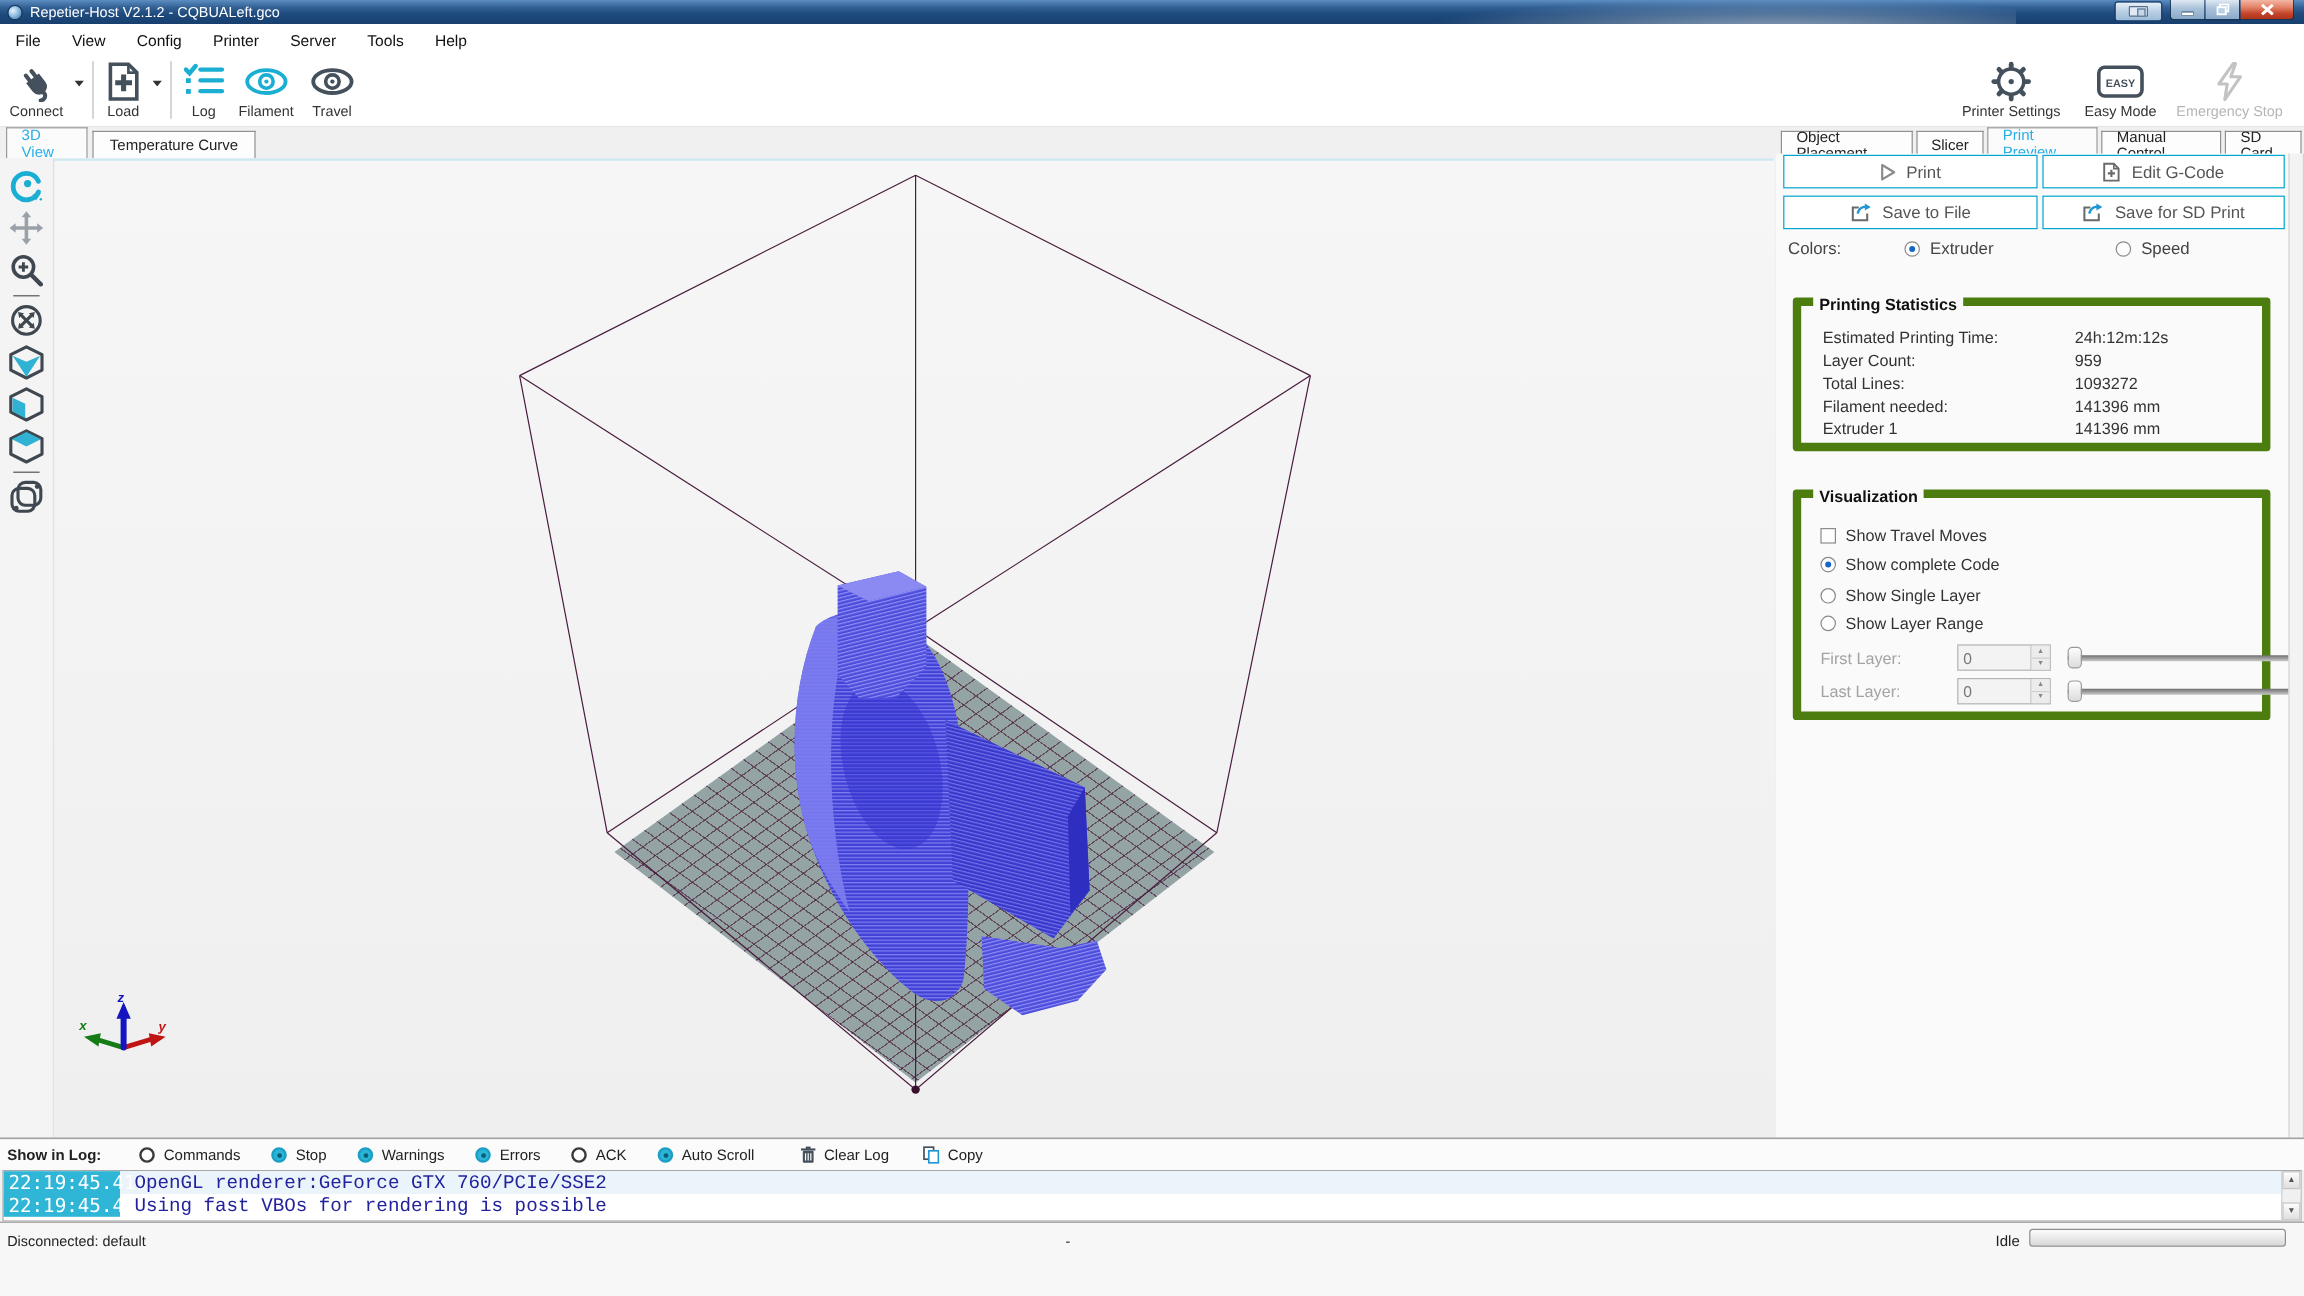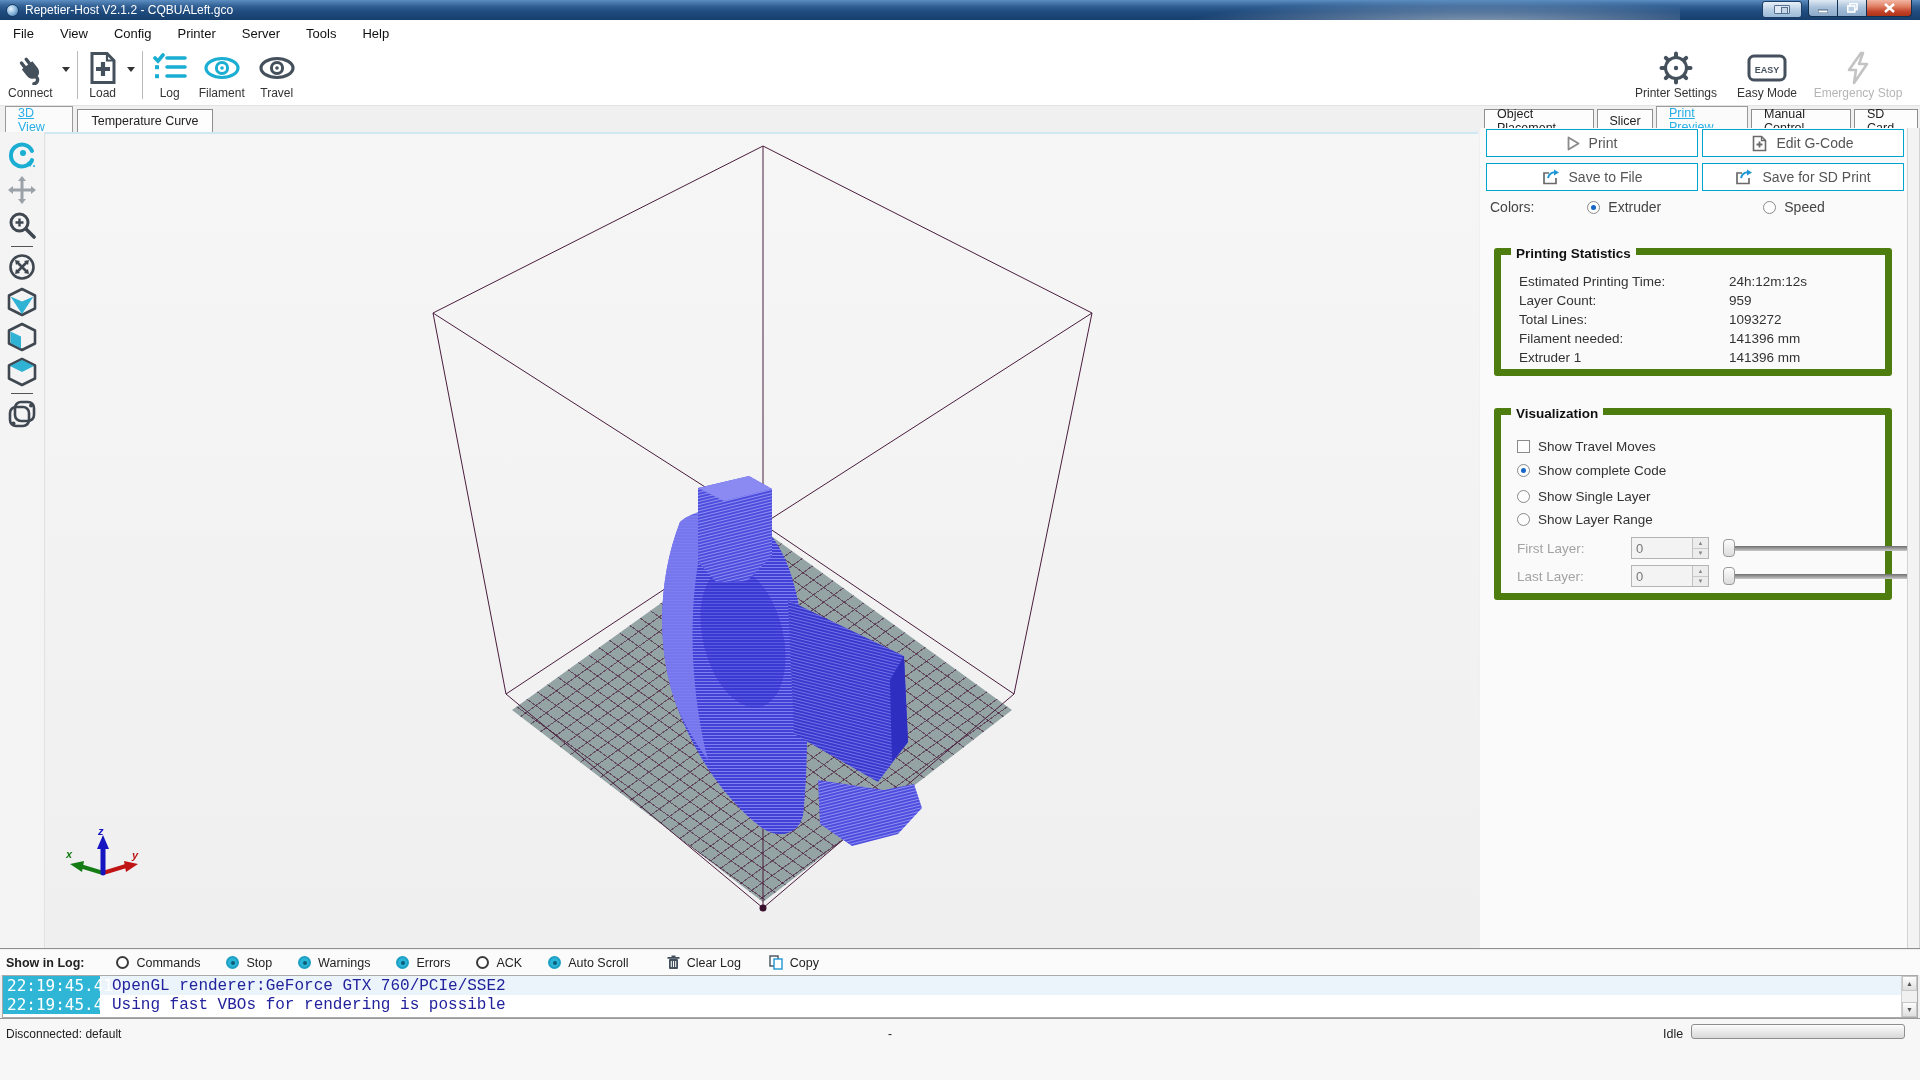--- a/index.html
+++ b/index.html
@@ -41,21 +41,21 @@
   .tb-btn .lbl{font-size:12px;color:#333;line-height:13px;}
   .tb-caret{display:flex;align-items:center;padding:0 3px;margin-top:-12px;}
   .tb-caret svg{display:block;}
   .tb-sep{width:1px;background:#b9b9b9;margin:4px 4px;}
   .tb-right{position:absolute;right:10px;top:2px;display:flex;height:56px;}
   .lbl-dim{color:#b5b5b5 !important;}
   
   .tabstrip{position:absolute;left:0;top:106px;width:1920px;height:26px;background:#f0f0f0;}
   .tab{position:absolute;top:3px;height:23px;background:#fdfdfd;border:1px solid #8f8f8f;border-bottom:none;
     font-size:12.5px;color:#222;display:flex;align-items:center;justify-content:center;padding:0 12px;}
-  .tab.active{color:#29aee6;background:#fbfbfb;top:0;height:26px;border-color:#9a9a9a;text-decoration:underline;}
+  .tab.active{color:#29aee6;background:#fbfbfb;top:0;height:26px;border-color:#9a9a9a;}
   .canvas-topline{position:absolute;left:45px;top:132px;width:1433px;height:2px;background:#cfe9f4;z-index:5;}
   
   .leftcol{position:absolute;left:0;top:132px;width:45px;height:816px;background:#f4f4f5;border-right:1px solid #e2e2e2;
     display:flex;flex-direction:column;align-items:center;padding-top:6px;}
   .ltool{width:34px;height:34px;display:flex;align-items:center;justify-content:center;margin:0 0 1px 0;}
   .lsep{width:22px;height:1px;background:#555;margin:3px 0;}
   
   .canvas{position:absolute;left:46px;top:132px;width:1433px;height:816px;
     background:linear-gradient(180deg,#f6f6f7 0%,#f2f2f3 60%,#efeff0 100%);overflow:hidden;}
   .plate{position:absolute;left:466px;top:398px;width:500px;height:372px;background-color:#94a4a5;

